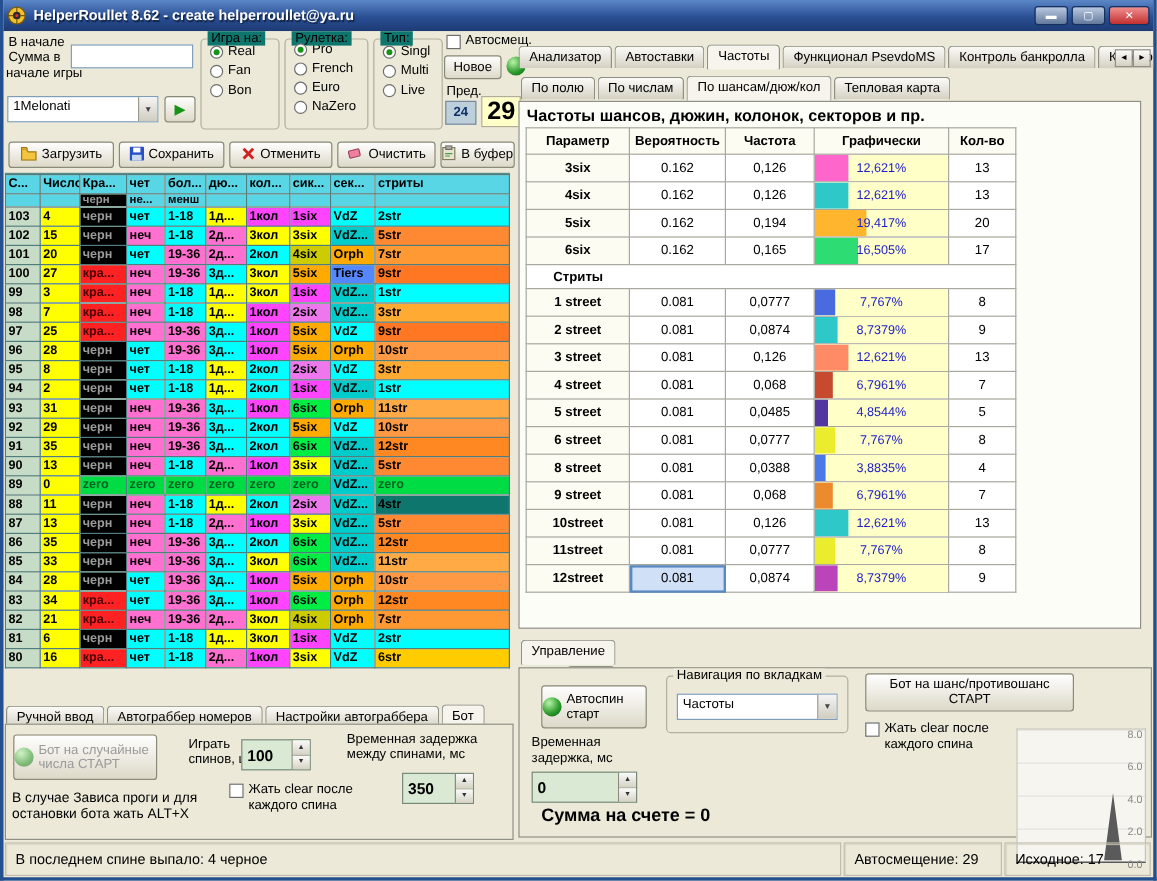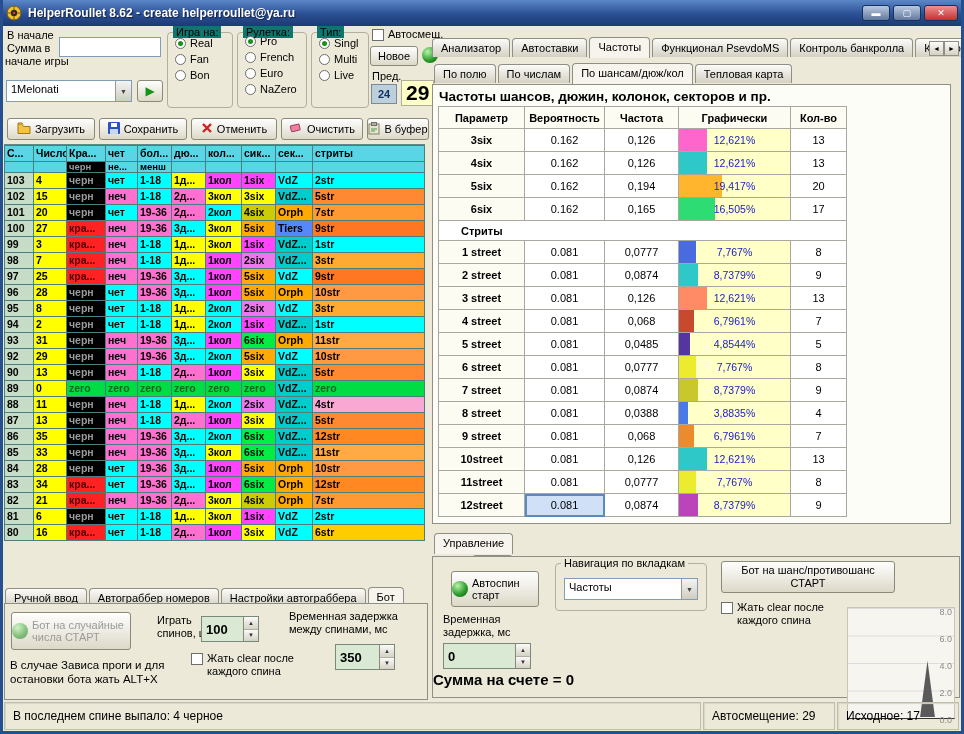--- a/index.html
+++ b/index.html
@@ -394,20 +394,32 @@
               <td style="background: rgb(0, 0, 0); color: rgb(154, 154, 154);">черн</td>
               <td style="background: rgb(255, 112, 208); color: rgb(0, 0, 0);">неч</td>
               <td style="background: rgb(255, 112, 208); color: rgb(0, 0, 0);">19-36</td>
               <td style="background: rgb(0, 255, 255); color: rgb(0, 0, 0);">3д...</td>
               <td style="background: rgb(0, 255, 255); color: rgb(0, 0, 0);">2кол</td>
               <td style="background: rgb(255, 170, 0); color: rgb(0, 0, 0);">5six</td>
               <td style="background: rgb(0, 255, 255); color: rgb(0, 0, 0);">VdZ</td>
               <td style="background: rgb(255, 153, 68); color: rgb(0, 0, 0);">10str</td>
             </tr>
             <tr>
+              <td class="c-idx">91</td>
+              <td class="c-num">35</td>
+              <td style="background: rgb(0, 0, 0); color: rgb(154, 154, 154);">черн</td>
+              <td style="background: rgb(255, 112, 208); color: rgb(0, 0, 0);">неч</td>
+              <td style="background: rgb(255, 112, 208); color: rgb(0, 0, 0);">19-36</td>
+              <td style="background: rgb(0, 255, 255); color: rgb(0, 0, 0);">3д...</td>
+              <td style="background: rgb(0, 255, 255); color: rgb(0, 0, 0);">2кол</td>
+              <td style="background: rgb(0, 238, 68); color: rgb(0, 0, 0);">6six</td>
+              <td style="background: rgb(0, 204, 204); color: rgb(0, 0, 0);">VdZ...</td>
+              <td style="background: rgb(255, 136, 34); color: rgb(0, 0, 0);">12str</td>
+            </tr>
+            <tr>
               <td class="c-idx">90</td>
               <td class="c-num">13</td>
               <td style="background: rgb(0, 0, 0); color: rgb(154, 154, 154);">черн</td>
               <td style="background: rgb(255, 112, 208); color: rgb(0, 0, 0);">неч</td>
               <td style="background: rgb(0, 255, 255); color: rgb(0, 0, 0);">1-18</td>
               <td style="background: rgb(255, 112, 208); color: rgb(0, 0, 0);">2д...</td>
               <td style="background: rgb(255, 68, 255); color: rgb(0, 0, 0);">1кол</td>
               <td style="background: rgb(255, 255, 0); color: rgb(0, 0, 0);">3six</td>
               <td style="background: rgb(0, 204, 204); color: rgb(0, 0, 0);">VdZ...</td>
               <td style="background: rgb(255, 136, 51); color: rgb(0, 0, 0);">5str</td>
@@ -427,21 +439,21 @@
             <tr>
               <td class="c-idx">88</td>
               <td class="c-num">11</td>
               <td style="background: rgb(0, 0, 0); color: rgb(154, 154, 154);">черн</td>
               <td style="background: rgb(255, 112, 208); color: rgb(0, 0, 0);">неч</td>
               <td style="background: rgb(0, 255, 255); color: rgb(0, 0, 0);">1-18</td>
               <td style="background: rgb(255, 255, 0); color: rgb(0, 0, 0);">1д...</td>
               <td style="background: rgb(0, 255, 255); color: rgb(0, 0, 0);">2кол</td>
               <td style="background: rgb(238, 119, 238); color: rgb(0, 0, 0);">2six</td>
               <td style="background: rgb(0, 204, 204); color: rgb(0, 0, 0);">VdZ...</td>
-              <td style="background: #f9a8d4; color: rgb(0, 0, 0);">4str</td>
+              <td style="background: #0f766e; color: rgb(0, 0, 0);">4str</td>
             </tr>
             <tr>
               <td class="c-idx">87</td>
               <td class="c-num">13</td>
               <td style="background: rgb(0, 0, 0); color: rgb(154, 154, 154);">черн</td>
               <td style="background: rgb(255, 112, 208); color: rgb(0, 0, 0);">неч</td>
               <td style="background: rgb(0, 255, 255); color: rgb(0, 0, 0);">1-18</td>
               <td style="background: rgb(255, 112, 208); color: rgb(0, 0, 0);">2д...</td>
               <td style="background: rgb(255, 68, 255); color: rgb(0, 0, 0);">1кол</td>
               <td style="background: rgb(255, 255, 0); color: rgb(0, 0, 0);">3six</td>
@@ -670,30 +682,20 @@
               <td class="param">6 street</td>
               <td class="num">0.081</td>
               <td class="num">0,0777</td>
               <td class="bar">
                 <span class="barseg" style="width: 17px; background: rgb(236, 236, 46);"></span>
                 <span class="barlbl">7,767%</span>
               </td>
               <td class="num">8</td>
             </tr>
             <tr>
-              <td class="param">7 street</td>
-              <td class="num">0.081</td>
-              <td class="num">0,0874</td>
-              <td class="bar">
-                <span class="barseg" style="width: 19px; background: rgb(200, 200, 46);"></span>
-                <span class="barlbl">8,7379%</span>
-              </td>
-              <td class="num">9</td>
-            </tr>
-            <tr>
               <td class="param">8 street</td>
               <td class="num">0.081</td>
               <td class="num">0,0388</td>
               <td class="bar">
                 <span class="barseg" style="width: 9px; background: rgb(74, 122, 232);"></span>
                 <span class="barlbl">3,8835%</span>
               </td>
               <td class="num">4</td>
             </tr>
             <tr>
@@ -814,21 +816,21 @@
         <span class="lbl" style="white-space:normal;line-height:13px;">Жать clear после каждого спина</span>
       </div>
       <span class="lbl" style="position:absolute;left:10px;top:56px;width:80px;white-space:normal;line-height:13px;">Временная задержка, мс</span>
       <div class="spin" style="position:absolute;left:10px;top:86px;width:88px;height:26px;">
         <input readonly="" value="0" style="">
         <span class="sbtns">
             <span>▲</span>
             <span>▼</span>
           </span>
       </div>
-      <span style="position:absolute;left:0;top:114px;font-size:15px;font-weight:bold;">Сумма на счете = 0</span>
+      <span style="position:absolute;left:18px;top:114px;font-size:15px;font-weight:bold;">Сумма на счете = 0</span>
     </div>
 
     <div id="statusbar" class="abs" style="left:1px;top:676px;width:955px;height:26px;">
       <div class="sbcell" style="flex:1;">В последнем спине выпало: 4 черное</div>
       <div class="sbcell" style="width:132px;">Автосмещение: 29</div>
       <div class="sbcell" style="width:122px;">Исходное: 17</div>
     </div>
 
   </div>
 </div>

